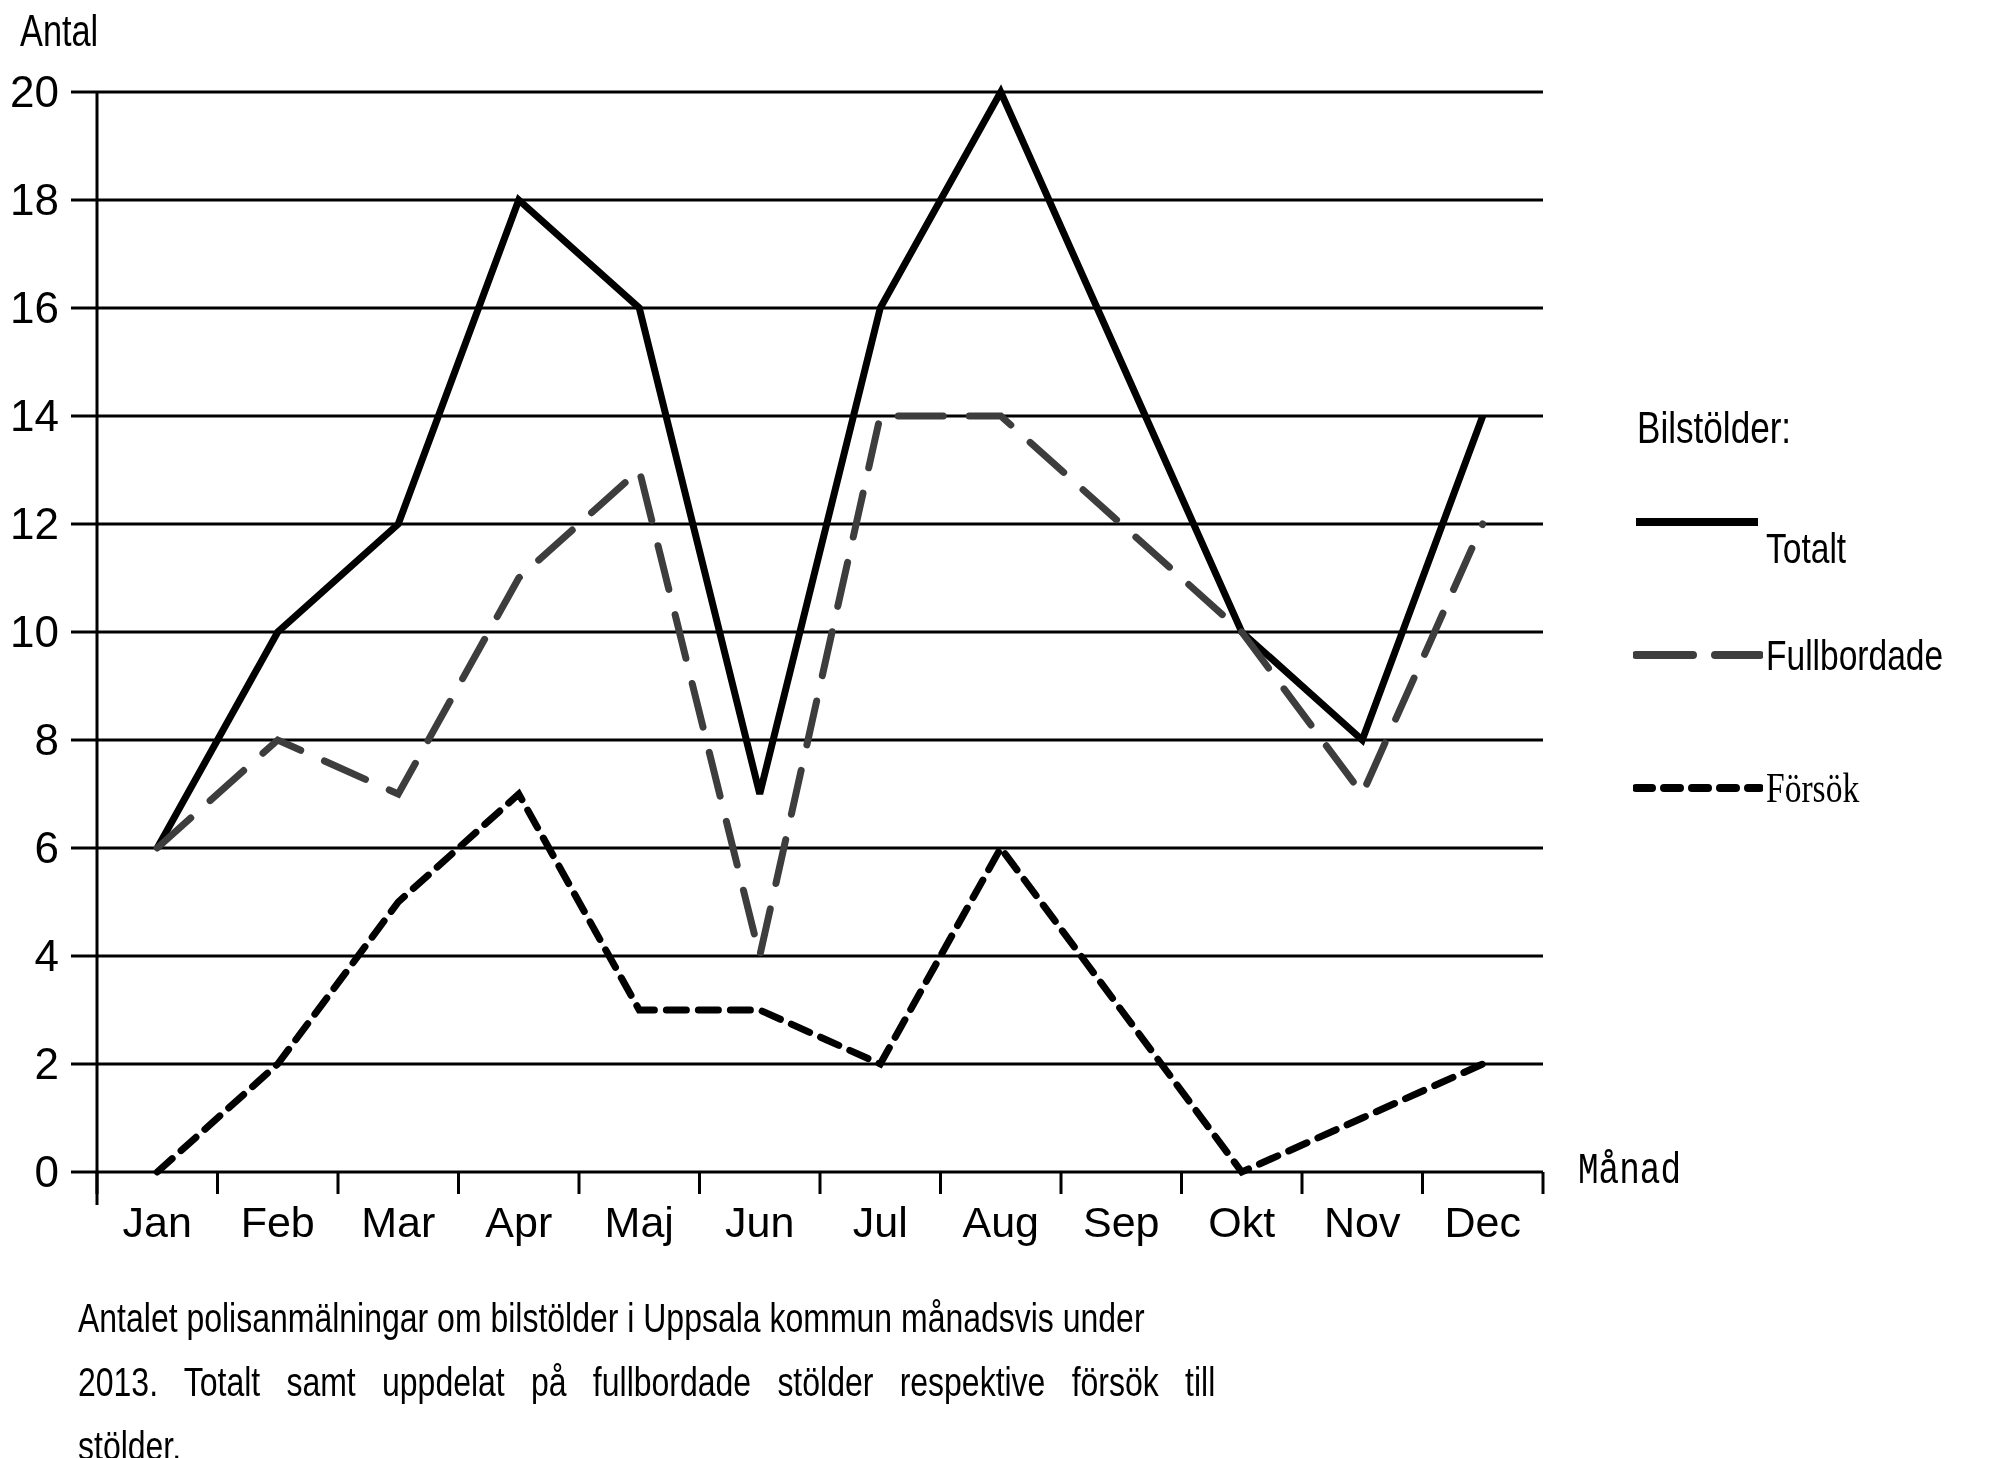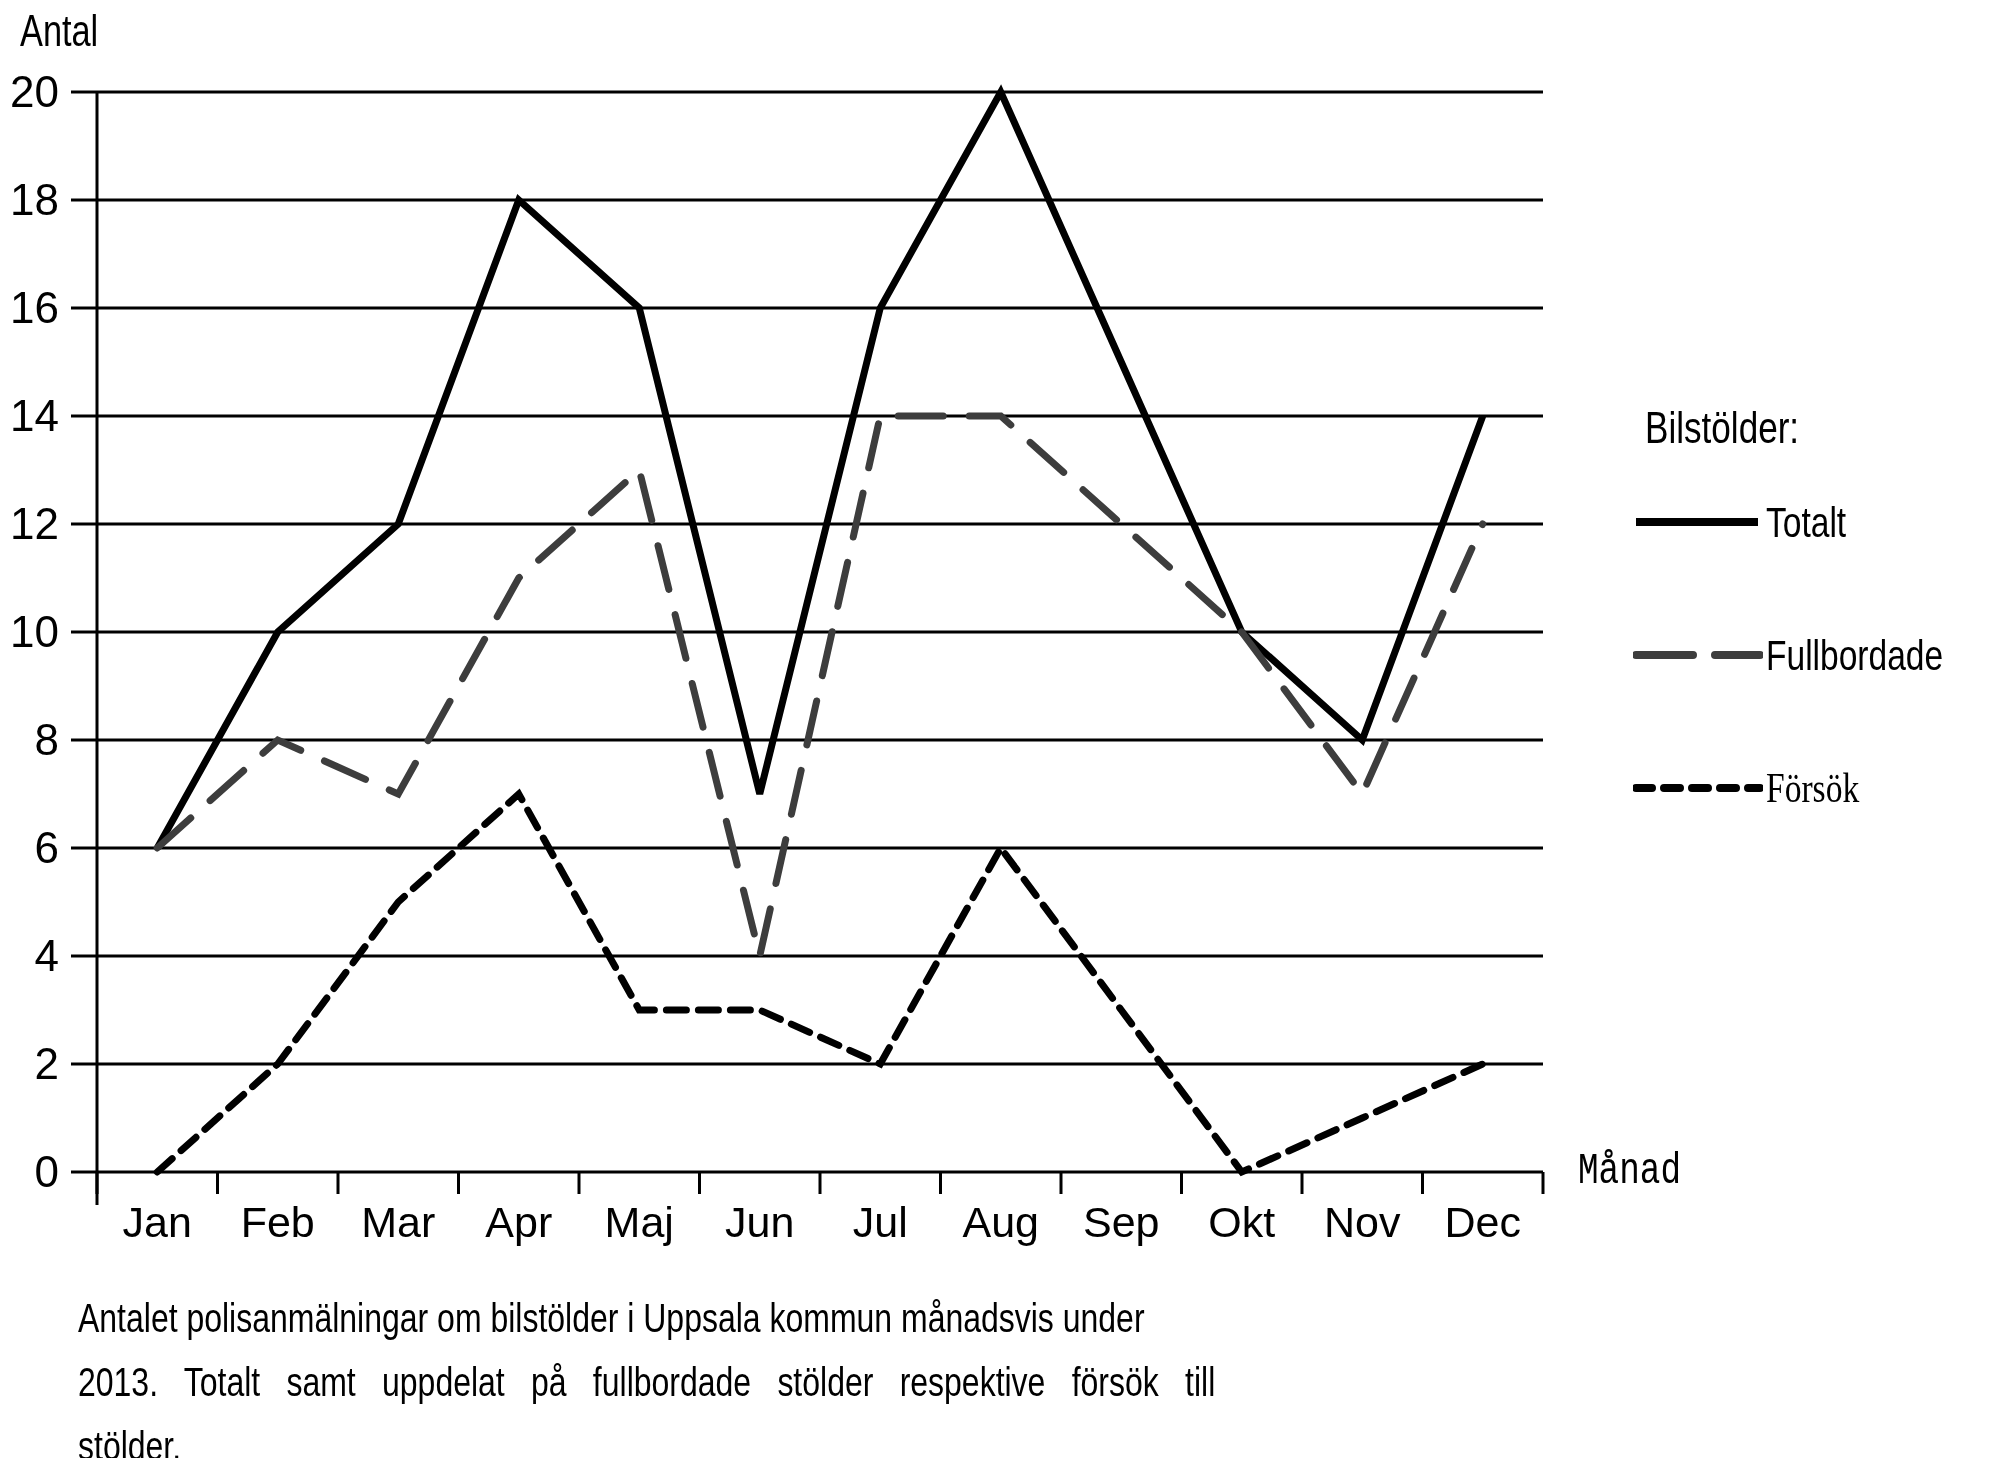--- a/index.html
+++ b/index.html
@@ -23,21 +23,21 @@
     display: inline-block;
     transform: scaleX(0.78);
     transform-origin: 0 0;
     white-space: nowrap;
   }
   #axis-title-y { left: 20px; top: 6px; font-size: 44px; }
   #axis-title-x { left: 1578px; top: 1146px; font-size: 44px; }
   #chart-svg { left: 0; top: 0; }
 
   .legend { left: 0; top: 0; width: 1990px; height: 0; }
-  .legend-title { left: 1637px; top: 402px; font-size: 45px; font-weight: 400; margin-left: 8px; }
+  .legend-title { left: 1637px; top: 402px; font-size: 45px; font-weight: 400; }
   .legend-row-label { font-size: 43px; line-height: 54px; }
   .legend-swatch { position: absolute; left: 1633px; width: 130px; height: 16px; }
 
   .caption { left: 78px; top: 1286px; width: 1470px; font-size: 41px; color: #000; }
   .caption-line {
     line-height: 64px;
     transform: scaleX(0.78);
     transform-origin: 0 0;
     white-space: nowrap;
   }
@@ -121,21 +121,21 @@
     </svg>
 
   <div class="abs" id="axis-title-x" style="z-index:2;font-family:Liberation Mono, monospace;"><span class="t-narrow">Månad</span></div>
 
   <div class="abs legend">
     <div class="abs legend-title"><span class="t-narrow">Bilstölder:</span></div>
 
     <svg class="legend-swatch" style="top:514px;">
       <line class="swatch-line" x1="3" y1="8" x2="125" y2="8" stroke="#000000" stroke-width="8" stroke-linecap="butt"></line>
     </svg>
-    <div class="abs legend-row-label" style="left:1766px; top:495px;"><span class="t-narrow">Totalt</span></div>
+    <div class="abs legend-row-label" style="left:1766px; top:521px;"><span class="t-narrow">Totalt</span></div>
 
     <svg class="legend-swatch" style="top:647px;">
       <line class="swatch-line" x1="3" y1="8" x2="127" y2="8" stroke="#3d3d3d" stroke-width="8" stroke-linecap="round" stroke-dasharray="57 22"></line>
     </svg>
     <div class="abs legend-row-label" style="left:1766px; top:628px;"><span class="t-narrow">Fullbordade</span></div>
 
     <svg class="legend-swatch" style="top:780px;">
       <line class="swatch-line" x1="3" y1="8" x2="127" y2="8" stroke="#000000" stroke-width="8" stroke-linecap="round" stroke-dasharray="16 12"></line>
     </svg>
     <div class="abs legend-row-label" style="left:1766px; top:761px;font-family:Liberation Serif, serif;"><span class="t-narrow">Försök</span></div>

